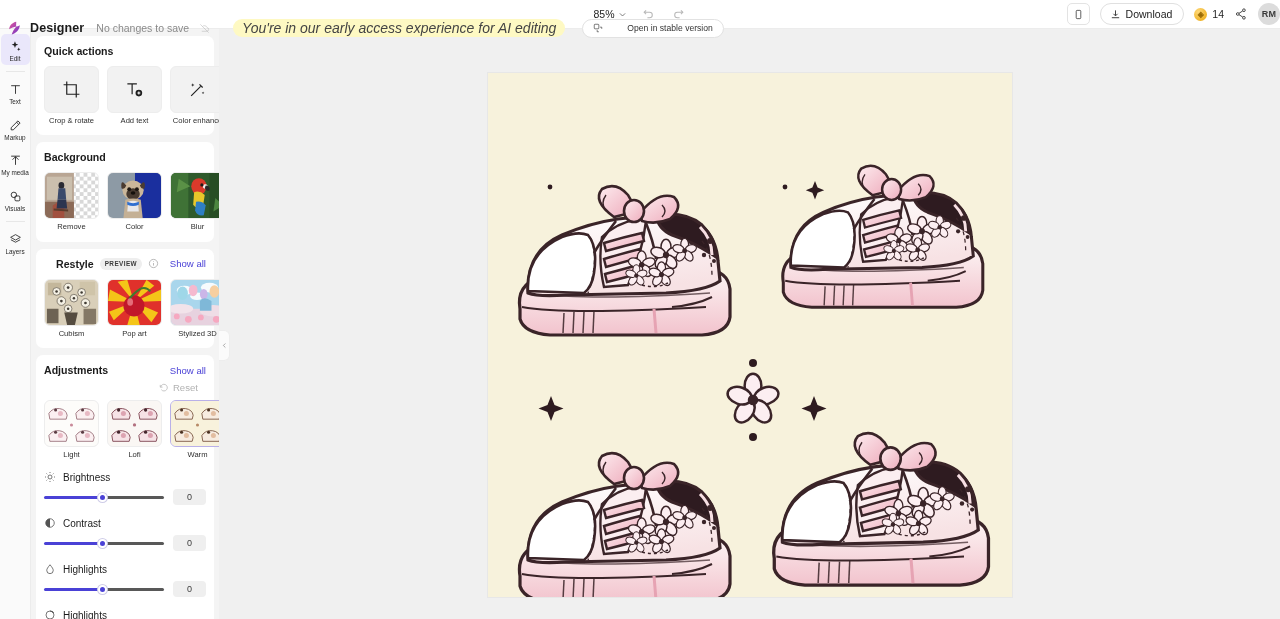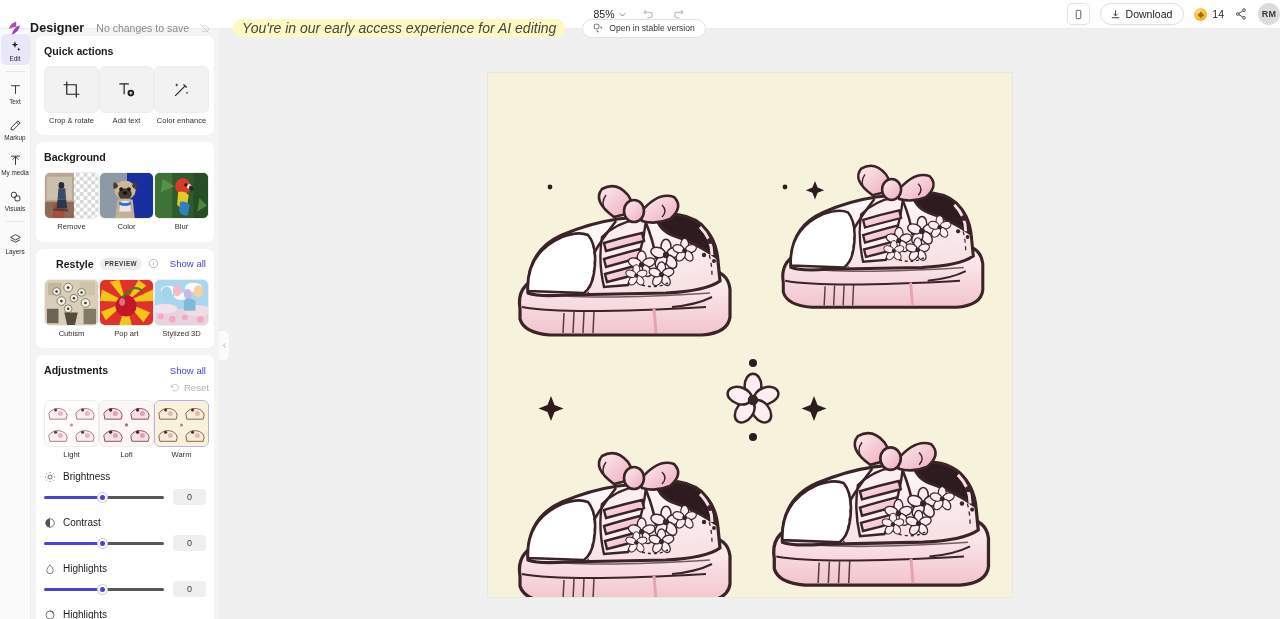--- a/index.html
+++ b/index.html
@@ -21,21 +21,21 @@
   .app-title { font-size: 12.5px; font-weight: bold; color: #1b1b1b; letter-spacing: .1px; }
   .save-state { font-size: 10.5px; color: #8a8a8a; margin-left: 5px; }
   .save-icon { width: 11px; height: 11px; margin-left: 3px; opacity: .45; display:block;}
   .ea-pill {
     margin-left: 16px; height: 18px; padding: 0 9px; border-radius: 9px;
     background: #fef9c3; display: flex; align-items: center;
     font-size: 14px; color: #444; white-space: nowrap; font-style: italic;
   }
   .stable-pill {
     margin-left: 10px; height: 19px; padding: 0 10px; border-radius: 10px;
-    background: #fff; border: 1px solid #e2e2e2; display: flex; align-items: center; gap: 6px;
+    background: #fff; border: 1px solid #e2e2e2; display: flex; align-items: center; gap: 24px;
     font-size: 8.6px; color: #333; white-space: nowrap;
   }
   .hdr-center {
     position: absolute; left: 0; right: 0; margin: 0 auto; width: 190px;
     display: flex; align-items: center; justify-content: center; gap: 13px;
   }
   .zoom-ctl { display: flex; align-items: center; gap: 3px; font-size: 10.5px; color: #222; cursor: pointer; }
   .hdr-icon-btn { width: 17px; height: 17px; display: flex; align-items: center; justify-content: center; opacity: .35; }
   .hdr-right {
     margin-left: auto; display: flex; align-items: center; gap: 10px; padding-right: 0;
@@ -87,36 +87,36 @@
   .card-head { display: flex; align-items: center; justify-content: space-between; margin-bottom: 9px; }
   .card-title { font-size: 10.6px; font-weight: bold; color: #1b1b1b; }
   .show-all { font-size: 9.6px; color: #4a41d6; font-weight: 500; cursor: pointer; }
   .head-group { display: flex; align-items: center; gap: 6px; padding-left: 12px; }
   .preview-badge {
     font-size: 6.4px; font-weight: bold; letter-spacing: .4px; color: #3c3c3c;
     background: #eeeeee; border-radius: 8px; padding: 2.5px 5px;
   }
   .info-ico { width: 11px; height: 11px; opacity: .55; }
 
-  .tile-row { display: flex; gap: 0; }
+  .tile-row { display: flex; gap: 8px; }
   .tile { width: 55px; display: flex; flex-direction: column; align-items: center; gap: 4px; cursor: pointer; }
   .tile-box {
     width: 55px; height: 47px; border-radius: 6px; background: #f2f2f2;
     border: 1px solid #ededed; display: flex; align-items: center; justify-content: center;
     overflow: hidden; position: relative;
   }
   .tile-box.sel { border: 1.5px solid #b9b0e8; }
   .tile-label { font-size: 7.6px; color: #2e2e2e; text-align: center; line-height: 1.1; }
   .thumb { width: 55px; height: 47px; display: block; }
 
-  .reset-row { display: flex; justify-content: flex-end; align-items: center; gap: 4px; margin: -3px 5px 7px 0; }
+  .reset-row { display: flex; justify-content: flex-end; align-items: center; gap: 4px; margin: -3px 16px 7px 0; }
   .reset-txt { font-size: 9.6px; color: #b2b2b2; }
 
   .adj-block { padding: 0 8px; }
-  .adj-row-label { display: flex; gap: 7px; margin: 12px 0 6px; }
+  .adj-row-label { display: flex; align-items: center; gap: 7px; margin: 12px 0 6px; }
   .adj-name { font-size: 10px; color: #1b1b1b; }
   .adj-ico { width: 12px; height: 12px; opacity: .8; }
   .slider-row { display: flex; align-items: center; gap: 9px; }
   .slider { position: relative; width: 120px; height: 14px; }
   .track-l { position: absolute; top: 6px; left: 0; width: 60px; height: 2.5px; background: #4a41d6; border-radius: 2px; }
   .track-r { position: absolute; top: 6px; left: 60px; width: 60px; height: 2.5px; background: #585858; border-radius: 2px; }
   .knob {
     position: absolute; top: 2.5px; left: 54px; width: 9px; height: 9px; border-radius: 50%;
     background: #4a41d6; border: 2px solid #fff; box-shadow: 0 0 0 1px #cfcde8;
   }

